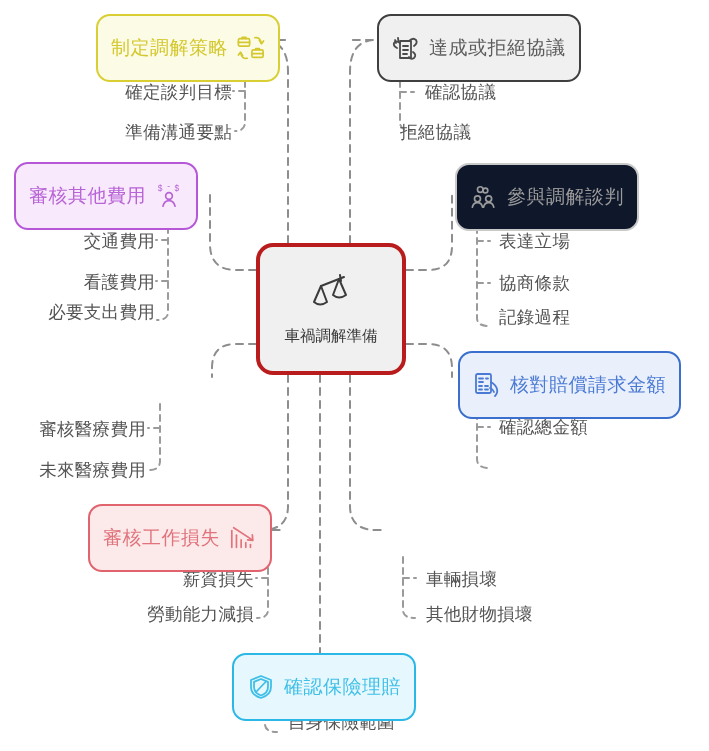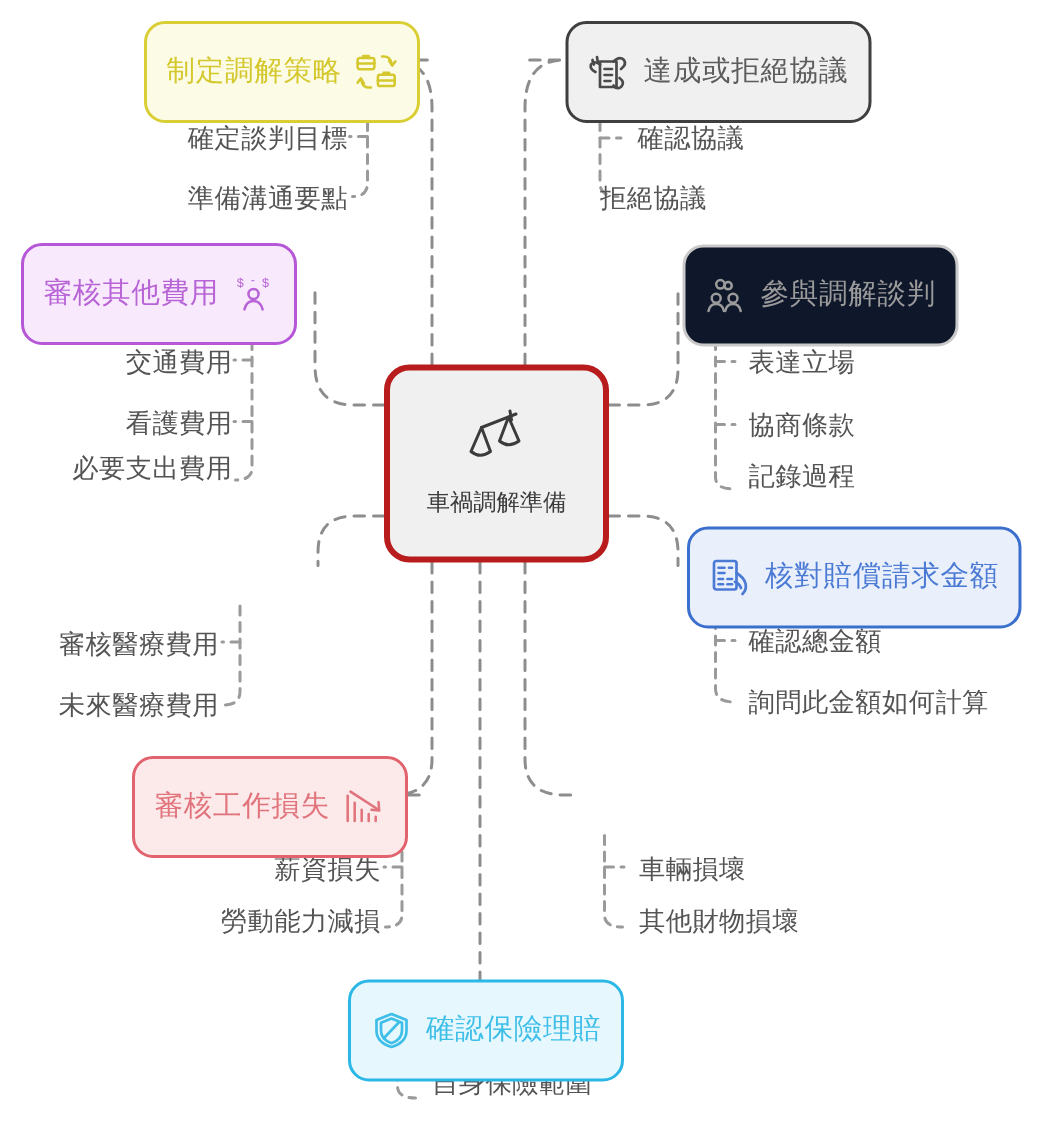--- a/index.html
+++ b/index.html
@@ -252,21 +252,20 @@
             <path d="M12,15 h3"></path>
             <path d="M12,18.5 h3"></path>
           <path d="M18,11 q5,3 6,7 q1,4 -2,7"></path>
           <path d="M17,17 q3,1 4,4"></path>
         </g>
       </svg>
     </span>
     <span class="label" style="color:#4b7ad4;">核對賠償請求金額</span>
   </div>
   <div class="child right" style="left:499px; top:415px;">確認總金額</div>
-  <div class="child right" style="left:499px; top:456px;">詢問此金額如何計算</div>
 
   <div class="node icon-right" style="left:88px; top:504px; border-color:#e0636e; background:#fce9ea;">
     <span class="label" style="color:#e0737b;">審核工作損失</span>
     <span class="ic">
       <svg width="30" height="28" viewBox="0 0 30 28">
         <g fill="none" stroke="#e0737b" stroke-width="1.8" stroke-linecap="round" stroke-linejoin="round">
           <path d="M3,6 v18"></path>
             <path d="M8,11 v13"></path>
             <path d="M13,16 v8"></path>
             <path d="M18,19 v5"></path>

